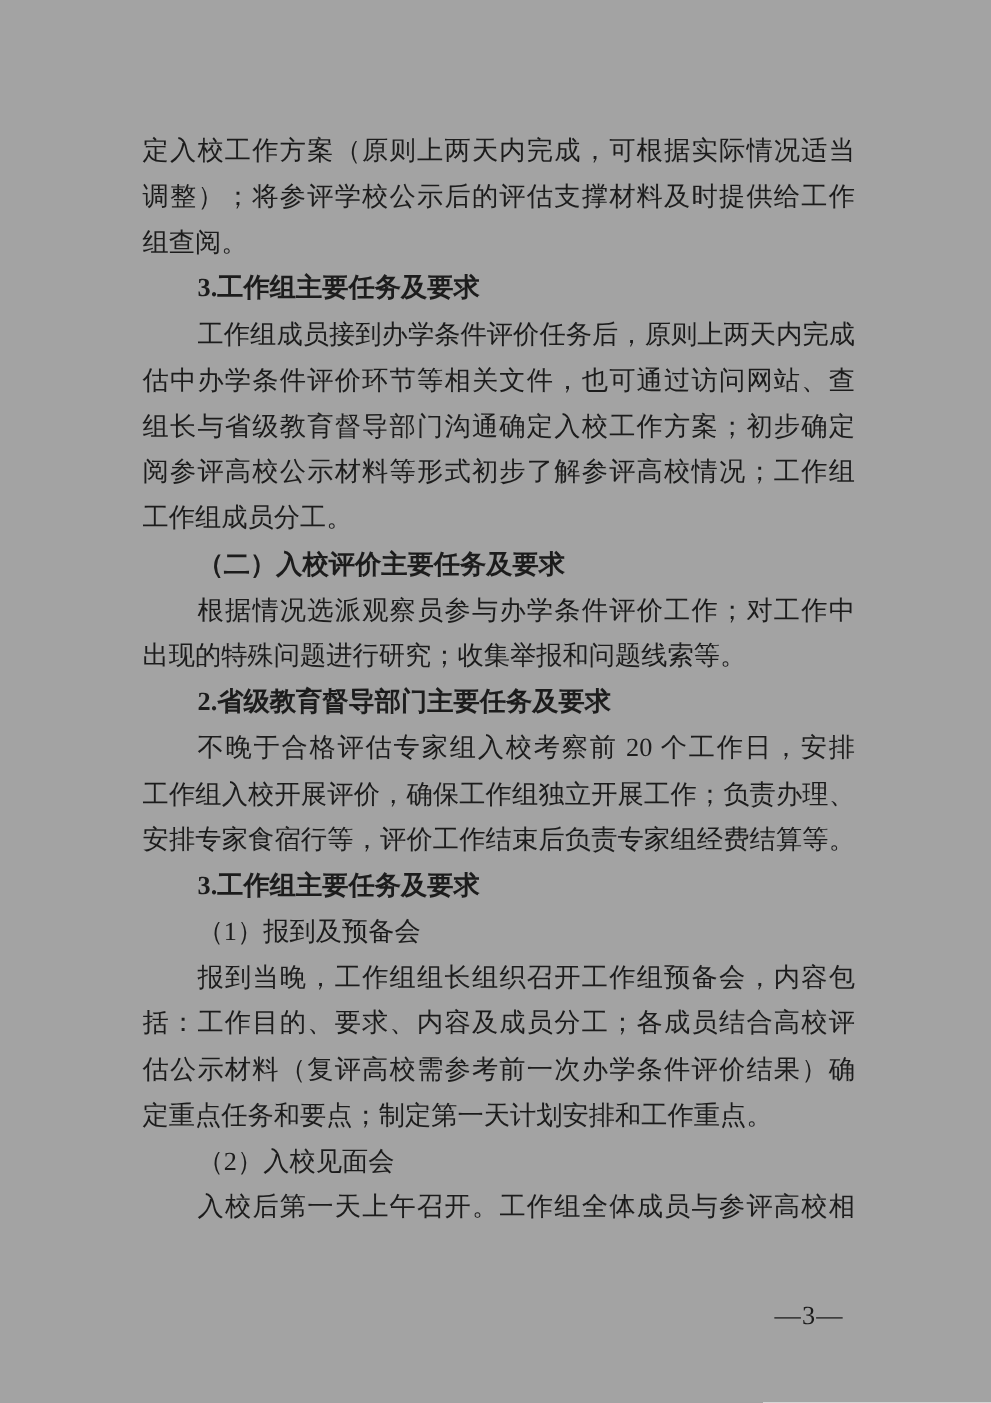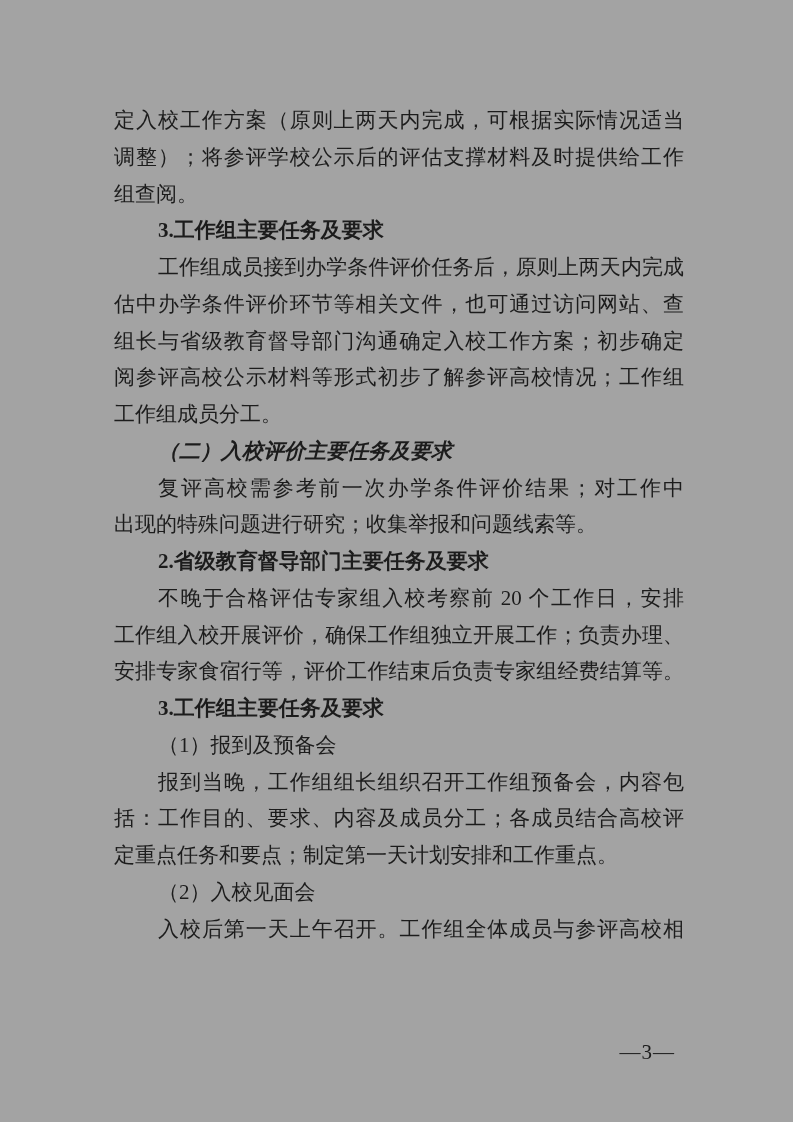--- a/index.html
+++ b/index.html
@@ -43,21 +43,20 @@
   .line.indent {
     padding-left: 44px;
   }
 
   .line.heading {
     font-weight: bold;
   }
 
   .line.heading-kai {
     font-weight: bold;
-    font-style: italic;
   }
 
   .page-number {
     position: absolute;
     top: 1040px;
     right: 118px;
     font-size: 21px;
     line-height: 24px;
     color: #1c1c1c;
     letter-spacing: 1px;
@@ -71,28 +70,29 @@
       <div class="line body fill">定入校工作方案（原则上两天内完成，可根据实际情况适当</div>
       <div class="line body fill">调整）；将参评学校公示后的评估支撑材料及时提供给工作</div>
       <div class="line body">组查阅。</div>
       <div class="line heading indent">3.工作组主要任务及要求</div>
       <div class="line body indent fill">工作组成员接到办学条件评价任务后，原则上两天内完成</div>
       <div class="line body fill">估中办学条件评价环节等相关文件，也可通过访问网站、查</div>
       <div class="line body fill">组长与省级教育督导部门沟通确定入校工作方案；初步确定</div>
       <div class="line body fill">阅参评高校公示材料等形式初步了解参评高校情况；工作组</div>
       <div class="line body">工作组成员分工。</div>
       <div class="line heading-kai indent">（二）入校评价主要任务及要求</div>
-      <div class="line body indent fill">复评高校需参考前一次办学条件评价结果；对工作中</div>
+      <div class="line body indent fill">根据情况选派观察员参与办学条件评价工作；对工作中</div>
       <div class="line body">出现的特殊问题进行研究；收集举报和问题线索等。</div>
       <div class="line heading indent">2.省级教育督导部门主要任务及要求</div>
       <div class="line body indent fill">不晚于合格评估专家组入校考察前 20 个工作日，安排</div>
       <div class="line body fill">工作组入校开展评价，确保工作组独立开展工作；负责办理、</div>
       <div class="line body fill">安排专家食宿行等，评价工作结束后负责专家组经费结算等。</div>
       <div class="line heading indent">3.工作组主要任务及要求</div>
       <div class="line subitem indent">（1）报到及预备会</div>
       <div class="line body indent fill">报到当晚，工作组组长组织召开工作组预备会，内容包</div>
       <div class="line body fill">括：工作目的、要求、内容及成员分工；各成员结合高校评</div>
+      <div class="line body fill">估公示材料（复评高校需参考前一次办学条件评价结果）确</div>
       <div class="line body">定重点任务和要点；制定第一天计划安排和工作重点。</div>
       <div class="line subitem indent">（2）入校见面会</div>
       <div class="line body indent fill">入校后第一天上午召开。工作组全体成员与参评高校相</div>
     </div>
   <div class="page-number">—3—</div>
 </div>
 
 </body></html>

